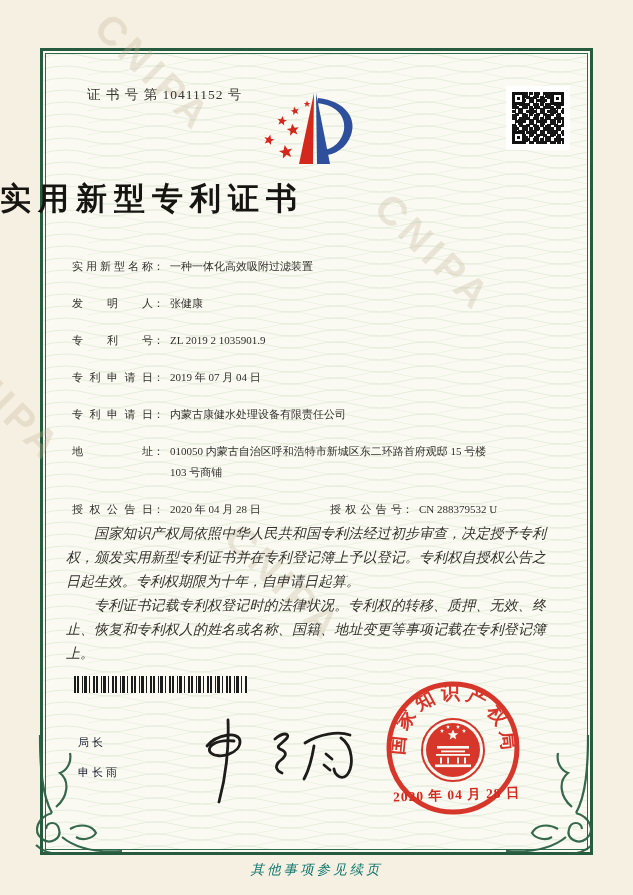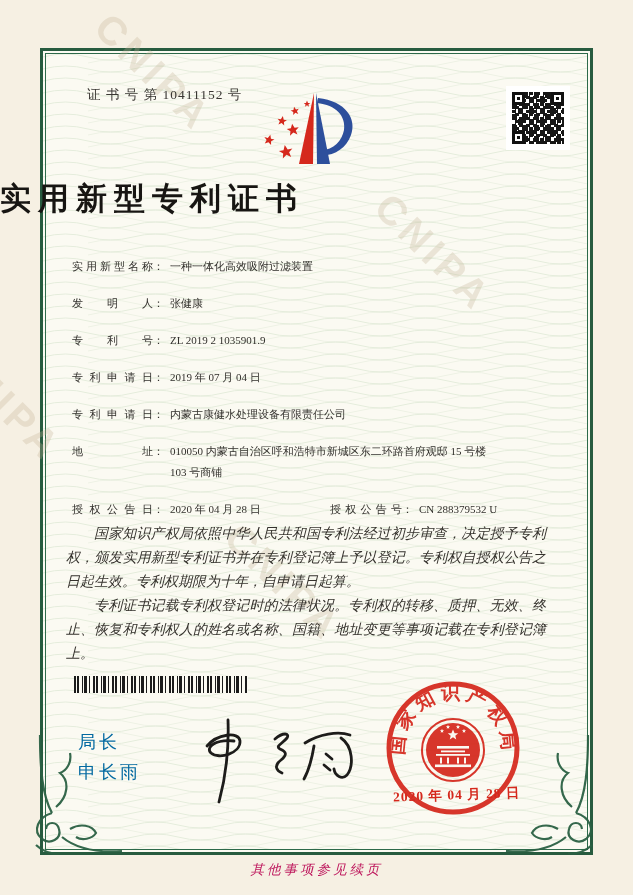--- a/index.html
+++ b/index.html
@@ -64,33 +64,33 @@
   .paras p{margin:0;text-indent:2em;}
   
   .barcode{
     left:74px;top:676px;width:174px;height:17px;
     background:repeating-linear-gradient(90deg,
       #1b1b1b 0 2px,#fbfaf2 2px 3px,#1b1b1b 3px 5px,#fbfaf2 5px 8px,
       #1b1b1b 8px 9px,#fbfaf2 9px 10px,#1b1b1b 10px 13px,#fbfaf2 13px 15px,
       #1b1b1b 15px 16px,#fbfaf2 16px 19px);
   }
   
-  .signer{left:78px;top:727px;font-size:18px;letter-spacing:3px;color:#0369a1;line-height:30px;}
+  .signer{left:78px;top:727px;font-size:11px;letter-spacing:3px;color:#0f172a;line-height:30px;}
   .signature{left:183px;top:708px;}
   
   .seal{left:378px;top:676px;}
   .seal-date{
     left:393px;top:786px;width:140px;color:#d5281c;font-size:13.5px;font-weight:bold;
     letter-spacing:1px;transform:rotate(-2deg);white-space:nowrap;
   }
   
   .pageno{left:0;top:831px;width:100%;text-align:center;font-size:12.5px;letter-spacing:2px;color:#3a3733;}
   .continuation{
     left:0;top:861px;width:100%;text-align:center;font-size:13.5px;font-style:italic;
-    letter-spacing:3px;color:#be185d;z-index:4;position:absolute;
+    letter-spacing:3px;color:#0f766e;z-index:4;position:absolute;
   }
   .flourish{position:absolute;z-index:5;}
   .fl-left{left:26px;top:733px;}
   .fl-right{left:502px;top:733px;transform:scaleX(-1);}
 </style>
 </head>
 <body>
 
 <div class="page">
 

